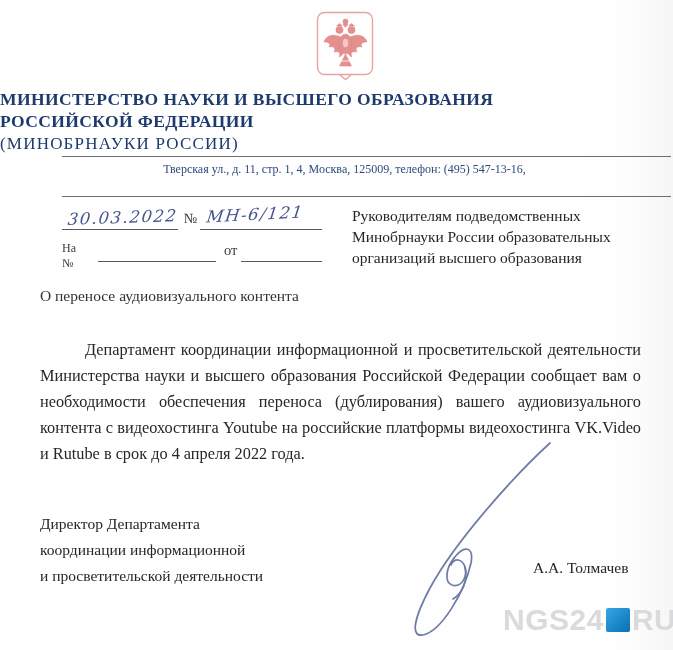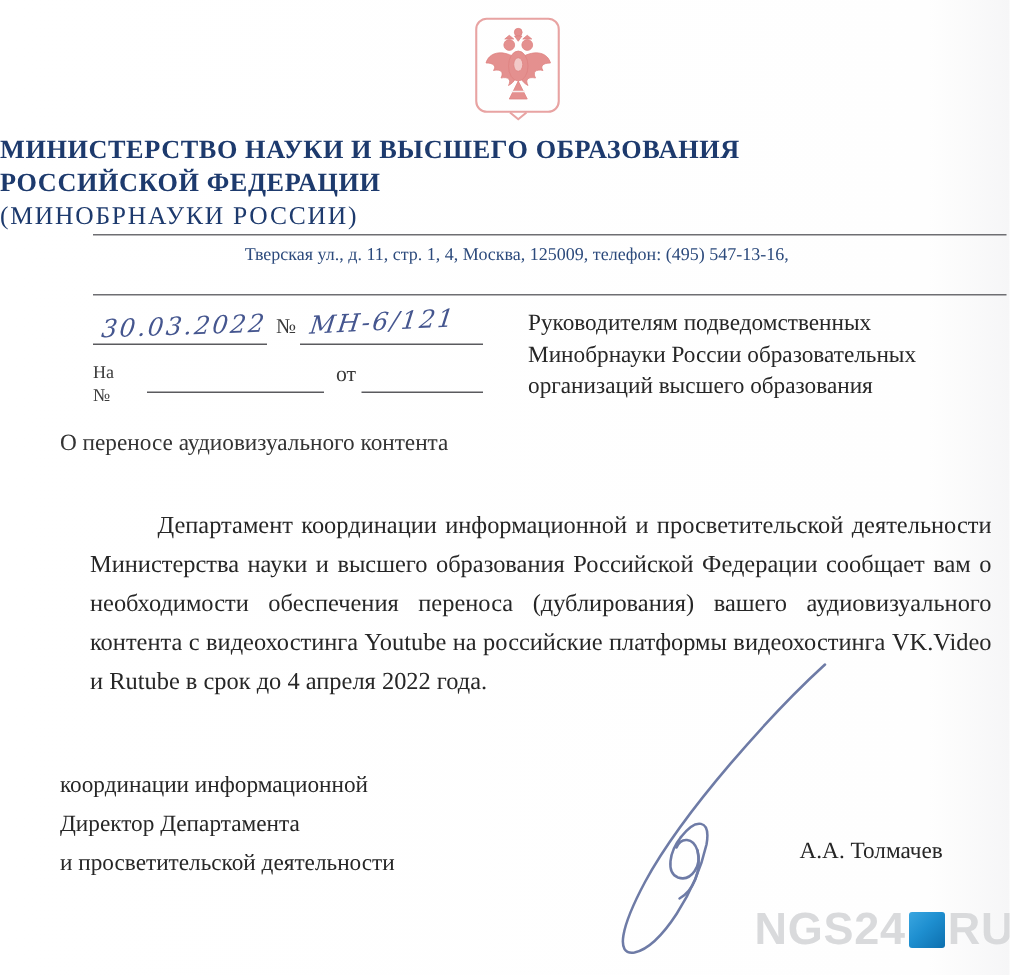--- a/index.html
+++ b/index.html
@@ -54,21 +54,21 @@
   
   .addressee { position: absolute; left: 352px; top: 205px; width: 300px;
     font-size: 15.5px; line-height: 21px; color: #262626; }
 
   
   .subject { position: absolute; left: 40px; top: 287px; font-size: 15.5px; color: #333; }
 
   
   .body-par { position: absolute; left: 40px; top: 337px; width: 601px;
     font-size: 16.3px; line-height: 26px; text-align: justify; text-indent: 45px;
-    color: #262626; margin-left: 20px; }
+    color: #262626; }
 
   
   .signoff { position: absolute; left: 40px; top: 511px; font-size: 15.5px; line-height: 26px; color: #262626; }
   .sig-name { position: absolute; left: 533px; top: 559px; font-size: 15.5px; color: #262626; white-space: nowrap; }
 
   .sig-svg { position: absolute; left: 398px; top: 436px; width: 165px; height: 208px; }
 
   
   .watermark { position: absolute; left: 503px; top: 603px; display: flex; align-items: center;
     font-family: "Liberation Sans", sans-serif; font-weight: bold; font-size: 30px;
@@ -136,22 +136,22 @@
     <div>Руководителям подведомственных</div>
     <div>Минобрнауки России образовательных</div>
     <div>организаций высшего образования</div>
   </div>
 
   <div class="subject">О переносе аудиовизуального контента</div>
 
   <div class="body-par">Департамент координации информационной и просветительской деятельности Министерства науки и высшего образования Российской Федерации сообщает вам о необходимости обеспечения переноса (дублирования) вашего аудиовизуального контента с видеохостинга Youtube на российские платформы видеохостинга VK.Video и Rutube в срок до 4 апреля 2022 года.</div>
 
   <div class="signoff">
+    <div>Директор Департамента</div>
     <div>координации информационной</div>
-    <div>Директор Департамента</div>
     <div>и просветительской деятельности</div>
   </div>
 
   <svg class="sig-svg" viewBox="0 0 165 208">
     <g fill="none" stroke="#6e7ba6" stroke-width="1.7" stroke-linecap="round">
       <path d="M152,7 C118,38 58,104 32,152 C16,182 12,201 25,199 C43,195 66,158 73,127 C76,110 66,109 56,122"></path>
       <path d="M56,122 C48,132 46,146 54,149 C63,152 70,141 67,131 C64,122 56,122 53,129"></path>
       <path d="M67,131 C70,145 64,158 55,163"></path>
     </g>
   </svg>

